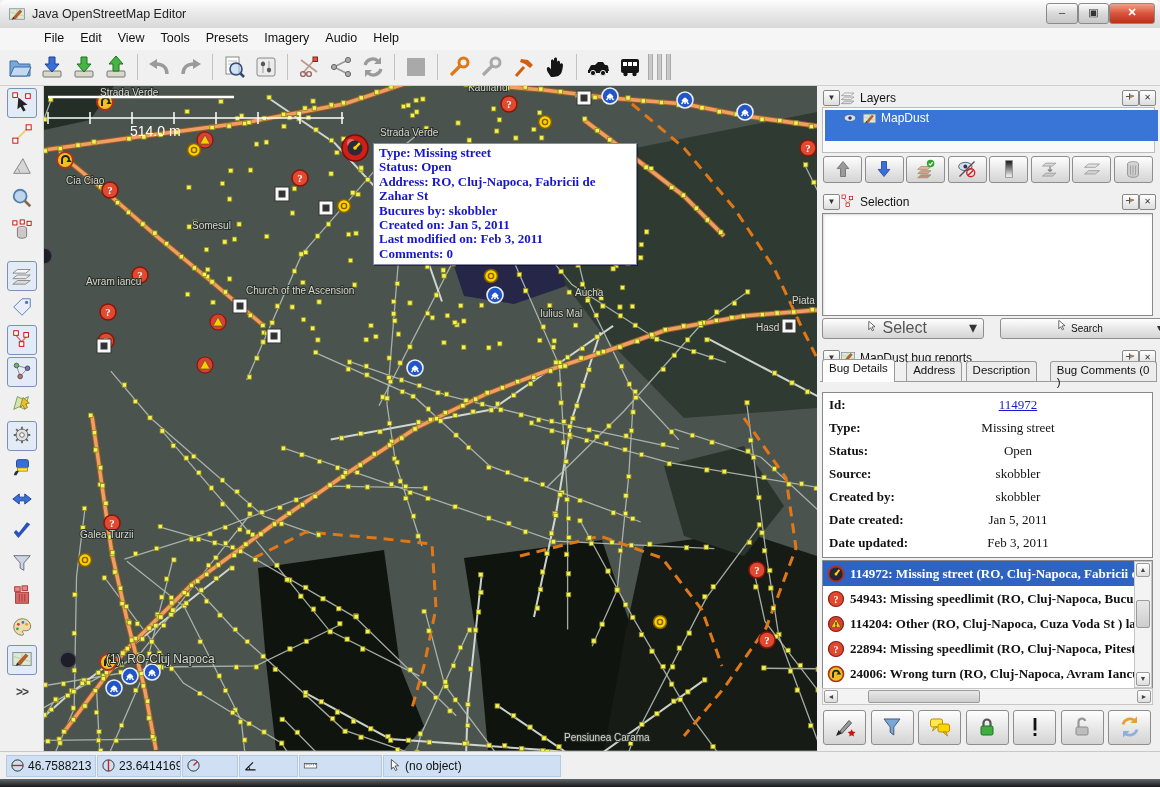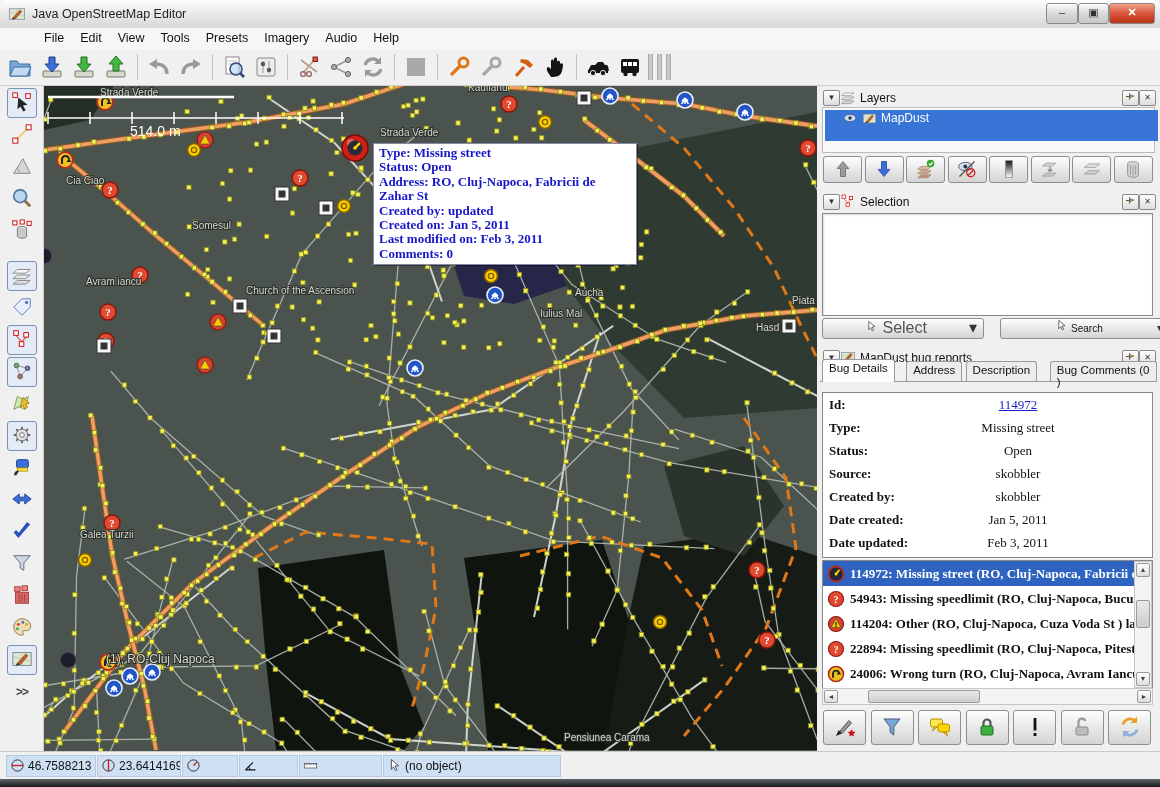--- a/index.html
+++ b/index.html
@@ -1456,21 +1456,21 @@
           <line x1="214" y1="26" x2="214" y2="38" stroke="#fff" stroke-width="1.5"></line>
           <line x1="256" y1="26" x2="256" y2="38" stroke="#fff" stroke-width="1.5"></line>
           <line x1="298" y1="26" x2="298" y2="38" stroke="#fff" stroke-width="1.5"></line>
           <text x="86" y="50" fill="#fff" font-size="14" font-family="Liberation Sans,sans-serif">514.0 m</text>
         </g>
       </svg>
     <div id="tooltip">
         <div>Type: Missing street</div>
         <div>Status: Open</div>
         <div>Address: RO, Cluj-Napoca, Fabricii de Zahar St</div>
-        <div>Created by: updated</div>
+        <div>Bucures by: skobbler</div>
         <div>Created on: Jan 5, 2011</div>
         <div>Last modified on: Feb 3, 2011</div>
         <div>Comments: 0</div>
       </div>
   </div>
 
   <div id="panels">
       <div class="panel-head" style="top: 2px;">
         <div class="phbtn" style="left:3px">▼</div>
         <span class="ph-icon"><svg width="16" height="16" viewBox="0 0 24 24">

